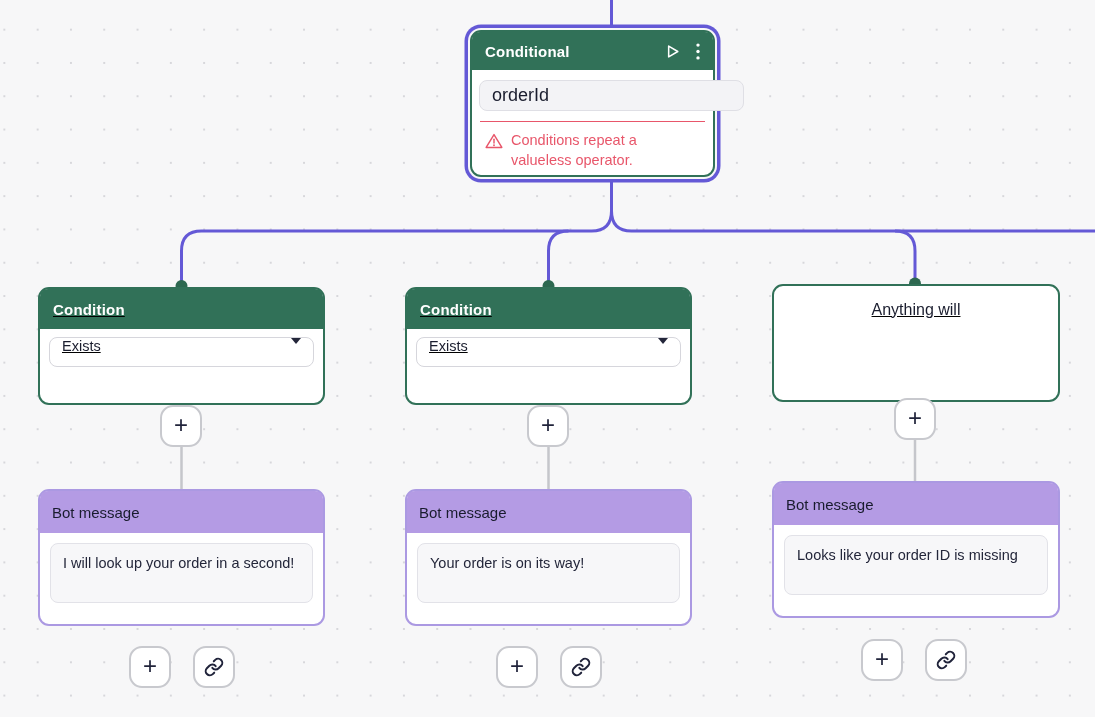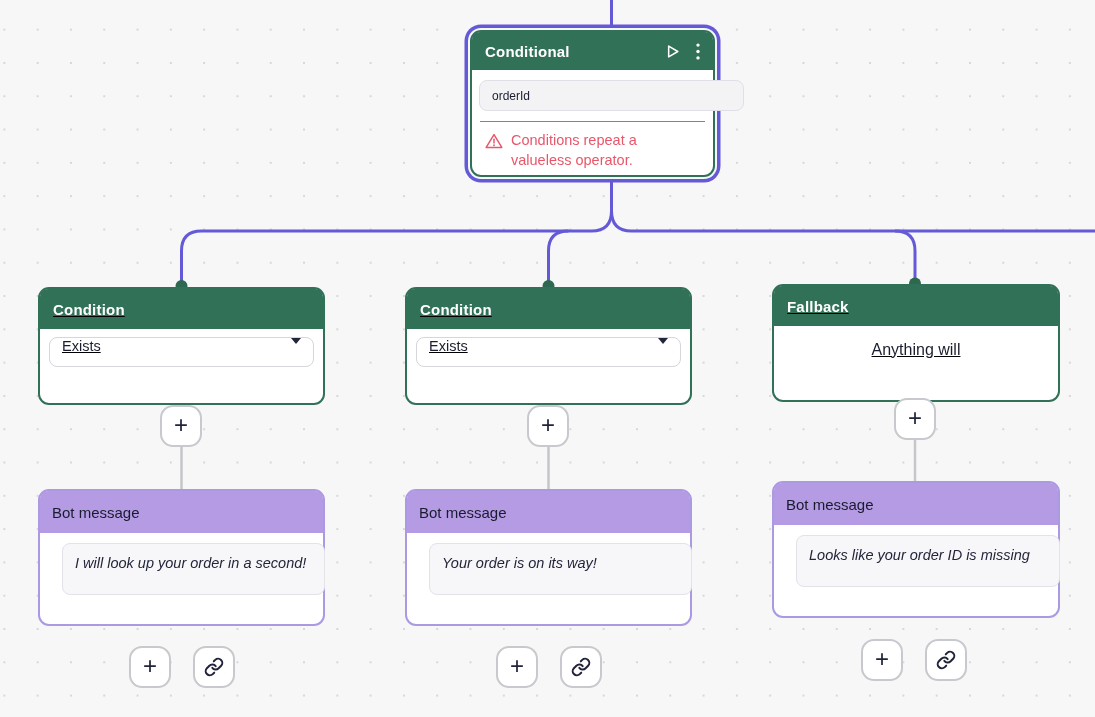--- a/index.html
+++ b/index.html
@@ -24,21 +24,21 @@
     display:flex;align-items:center;padding:0 13px;
     border-radius:8px 8px 0 0;
   }
   .conditional .g-header{height:38px;}
   .g-header .title{flex:1;letter-spacing:.2px;}
   .hdr-icons{display:flex;align-items:center;gap:15px;}
   .icon-btn{display:flex;align-items:center;justify-content:center;cursor:pointer;background:none;border:none;padding:0;}
   .cond-input{
     display:block;box-sizing:border-box;margin:10px 7px 0;width:265px;height:31px;
     background:#f3f3f6;border:1px solid #dfdfe5;border-radius:8px;
-    font-family:"Liberation Sans",sans-serif;font-size:12px;color:#1a1d2e;padding:0 12px;outline:none;
+    font-family:"Liberation Sans",sans-serif;font-size:18px;color:#1a1d2e;padding:0 12px;outline:none;
   }
   .err-divider{margin:10px 8px 0;border:none;border-top:1.6px solid #e8566a;}
   .error-row{display:flex;gap:8px;padding:8px 12px 0 13px;color:#e8566a;font-size:14.5px;line-height:20px;}
   .error-row .warn{flex:0 0 auto;margin-top:2px;}
   .error-text{max-width:228px;}
   
   .node.branch{border:2px solid #317158;height:118px;text-decoration:underline;}
   .branch .g-header{height:40px;}
   .select{
     margin:8px 9px 0;height:30px;box-sizing:border-box;
@@ -50,24 +50,24 @@
   .caret{width:0;height:0;border-left:5.5px solid transparent;border-right:5.5px solid transparent;border-top:6.5px solid #23263a;}
   .fallback-body{height:47px;display:flex;align-items:center;justify-content:center;font-size:16px;color:#1a1d2e;}
   
   .node.bot{border:2px solid #ab99e2;height:137px;}
   .p-header{
     background:#b49be4;color:#191c2e;font-size:15px;font-weight:normal;
     height:42px;display:flex;align-items:center;padding:0 12px;
     border-radius:8px 8px 0 0;
   }
   .bot textarea{
-    display:block;box-sizing:border-box;margin:10px 22px 0;width:263px;height:52px;
+    display:block;box-sizing:border-box;margin:10px 10px 0;width:263px;height:60px;
     background:#f7f7f9;border:1px solid #e2e2e8;border-radius:8px;
     font-family:"Liberation Sans",sans-serif;font-size:14.5px;color:#23263a;line-height:21px;
-    padding:9px 12px;resize:none;overflow:hidden;outline:none;font-style:italic;
+    padding:9px 12px;resize:none;overflow:hidden;outline:none;
   }
   .bot3 textarea{width:264px;}
   
   .sq-btn{
     position:absolute;width:42px;height:42px;box-sizing:border-box;z-index:4;
     background:#fff;border:2px solid #c8c9ce;border-radius:13px;
     display:flex;align-items:center;justify-content:center;cursor:pointer;
     color:#20233a;font-size:24px;font-weight:400;line-height:1;
     font-family:"Liberation Sans",sans-serif;padding:0;
   }
@@ -149,23 +149,20 @@
     <div class="g-header">
       <span class="title">Condition</span>
     </div>
     <div class="select">
       <span class="sel-label">Exists</span>
       <span class="caret"></span>
     </div>
   </div>
 
   <div class="node branch" style="left:772px;top:284px;width:288px;">
-    <div class="g-header">
-      <span class="title">Fallback</span>
-    </div>
     <div class="fallback-body">Anything will</div>
   </div>
 
   <button class="sq-btn" style="left:160px;top:405px;">
     <span class="plus">+</span>
   </button>
   <button class="sq-btn" style="left:527px;top:405px;">
     <span class="plus">+</span>
   </button>
   <button class="sq-btn" style="left:894px;top:398px;">

